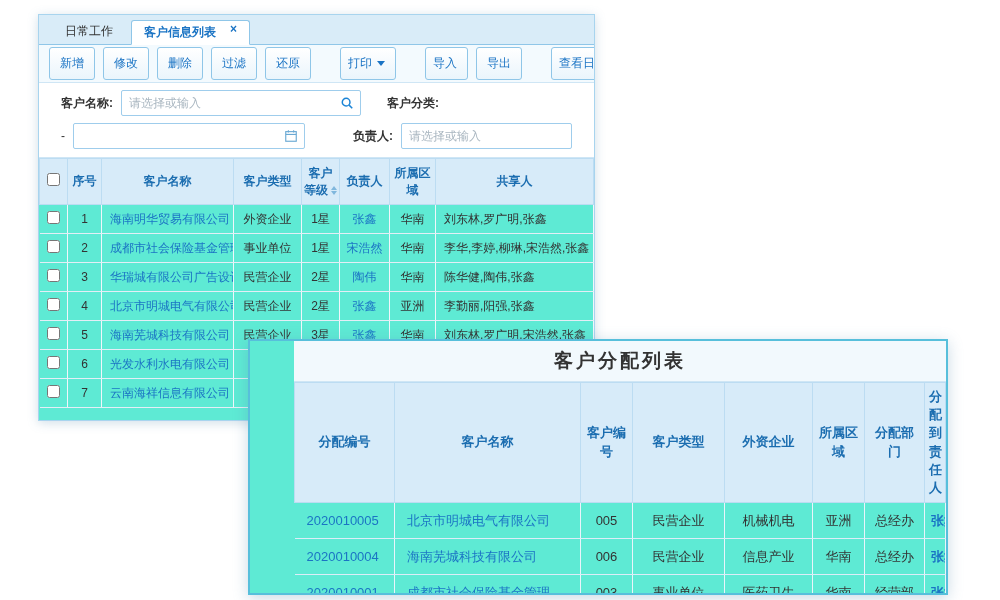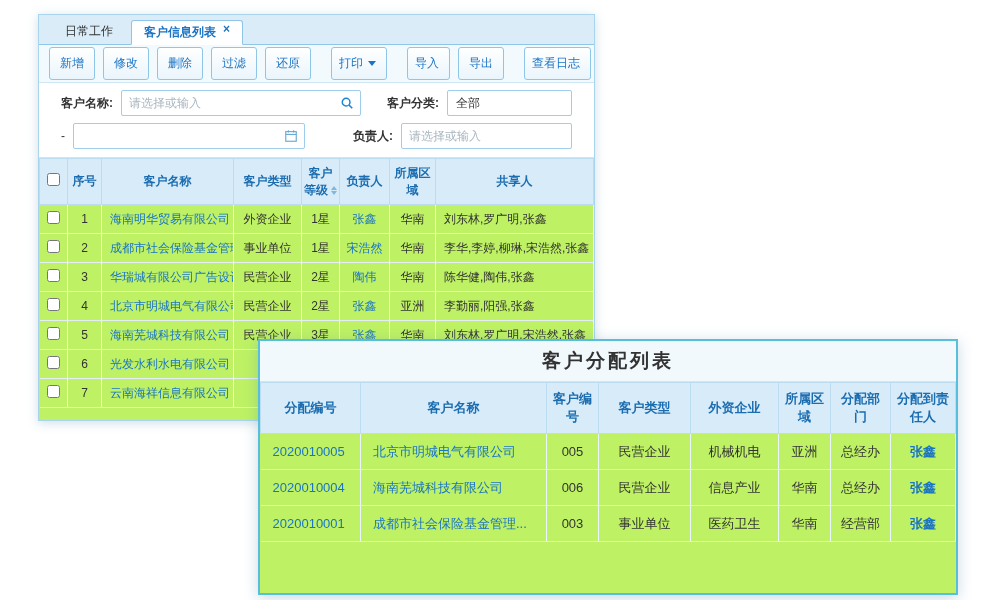--- a/index.html
+++ b/index.html
@@ -1,42 +1,42 @@
 <!DOCTYPE html>
 <html><head>
 <meta charset="utf-8">
 <style>
   * { margin:0; padding:0; box-sizing:border-box; }
   html,body { width:1000px; height:600px; background:#ffffff; }
   body { font-family:"Liberation Sans","DejaVu Sans",sans-serif; position:relative; overflow:hidden; }
   .canvas { position:relative; width:1000px; height:600px; }
 
-  .panel { position:absolute; background:#bef264; }
+  .panel { position:absolute; background:#5eead4; }
   .panel1 { left:38px; top:14px; width:557px; height:407px; border:1px solid #a8d4ee;
             box-shadow:0 2px 10px rgba(90,140,175,.28); z-index:1; overflow:hidden; }
-  .panel2 { left:258px; top:339px; width:700px; height:256px; border:2px solid #57bfdb;
-            box-shadow:0 3px 14px rgba(90,140,175,.32); z-index:2; overflow:hidden; }
+  .panel2 { left:248px; top:339px; width:700px; height:256px; border:2px solid #57bfdb;
+            box-shadow:0 3px 14px rgba(90,140,175,.32); z-index:2; overflow:hidden;padding-left:44px; }
 
   
   .tabbar { height:30px; background:#d9ecf8; border-bottom:1px solid #8fc6e8;
             display:flex; align-items:flex-end; padding-left:14px; gap:6px; }
   .tab { height:25px; line-height:25px; padding:0 12px; font-size:12px; color:#333; cursor:pointer; }
   .tab.active { background:#fff; border:1px solid #8fc6e8; border-bottom:1px solid #fff;
                 color:#1b74c4; font-weight:bold; border-radius:3px 3px 0 0; margin-bottom:-1px;
-                display:flex; align-items:center; gap:7px; }
+                display:flex; align-items:center; gap:14px; }
   .tab .close { color:#1b74c4; font-size:12px; line-height:1; position:relative; top:-4px; }
 
   
   .toolbar { height:38px; display:flex; align-items:center; padding:0 10px; gap:8px;
              background:#f3fafe; border-bottom:1px solid #cfe6f5; }
   .tb-btn { height:33px; padding:0 10px; font-size:12px; color:#1b74c4;
             background:linear-gradient(#ffffff,#eaf5fc); border:1px solid #8fc6e8;
             border-radius:3px; cursor:pointer; display:inline-flex; align-items:center; gap:5px;
             font-family:inherit; white-space:nowrap; }
-  .tb-gap { margin-left:12px;padding-left:7px; }
+  .tb-gap { margin-left:21px;padding-left:7px; }
   .caret-down { width:0; height:0; border-left:4px solid transparent; border-right:4px solid transparent;
                 border-top:5px solid #1b74c4; display:inline-block; }
 
   
   .filters { padding:7px 22px 8px; background:#fff; border-bottom:1px solid #cfe6f5;
              display:flex; flex-direction:column; gap:7px; }
   .frow { display:flex; align-items:center; gap:8px; height:26px; }
   .flabel { font-size:12px; font-weight:bold; color:#333; white-space:nowrap; }
   .finput { position:relative; display:flex; align-items:center; border:1px solid #9fcdec;
             background:#fff; height:26px; border-radius:2px; }
@@ -119,23 +119,20 @@
         <div class="finput w-name">
           <input placeholder="请选择或输入" style="">
           <span class="icon-slot">
             <svg viewBox="0 0 16 16" width="14" height="14" aria-hidden="true">
               <circle cx="7" cy="7" r="4.4" fill="none" stroke="#1b84d6" stroke-width="1.7"></circle>
               <line x1="10.4" y1="10.4" x2="14" y2="14" stroke="#1b84d6" stroke-width="1.7"></line>
             </svg>
           </span>
         </div>
         <span class="flabel" style="margin-left:18px">客户分类:</span>
-        <div class="fselect">
-          <span>全部</span>
-        </div>
       </div>
       <div class="frow">
         <span class="dash">-</span>
         <div class="finput w-date">
           <input style="">
           <span class="icon-slot">
             <svg viewBox="0 0 16 16" width="14" height="14" aria-hidden="true">
               <rect x="2" y="3" width="12" height="11" fill="none" stroke="#6aa9d4" stroke-width="1.3"></rect>
               <line x1="2" y1="6.2" x2="14" y2="6.2" stroke="#6aa9d4" stroke-width="1.3"></line>
               <line x1="5" y1="1.4" x2="5" y2="4" stroke="#6aa9d4" stroke-width="1.3"></line>

